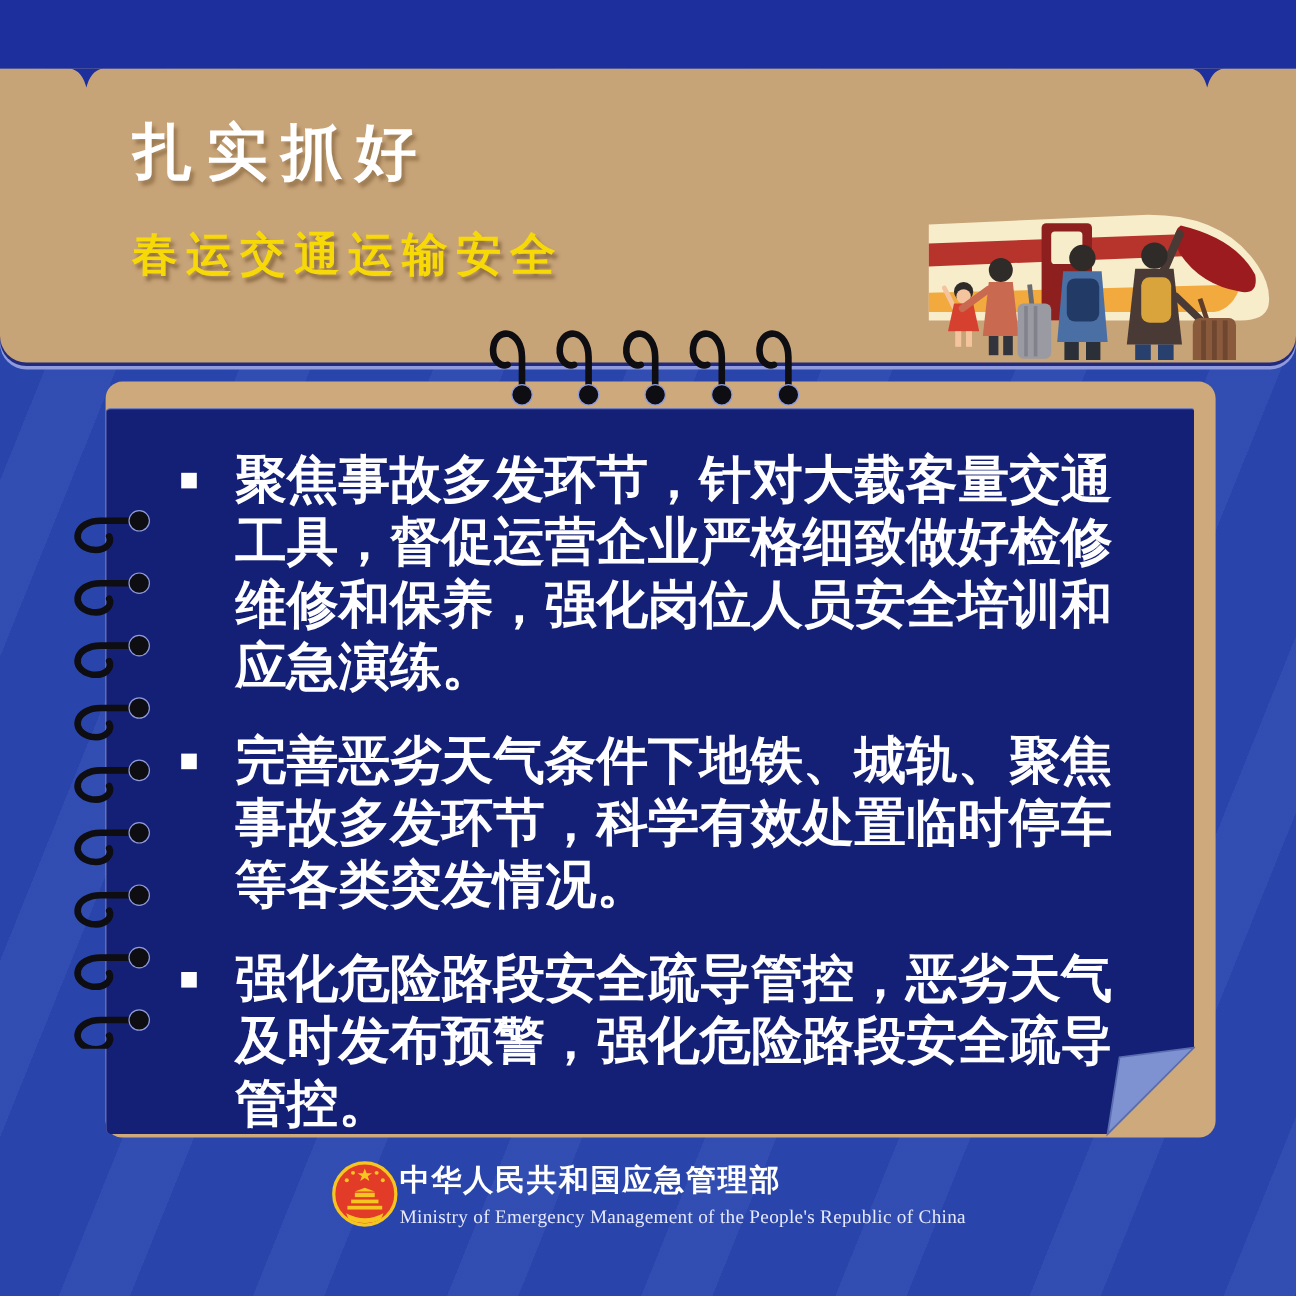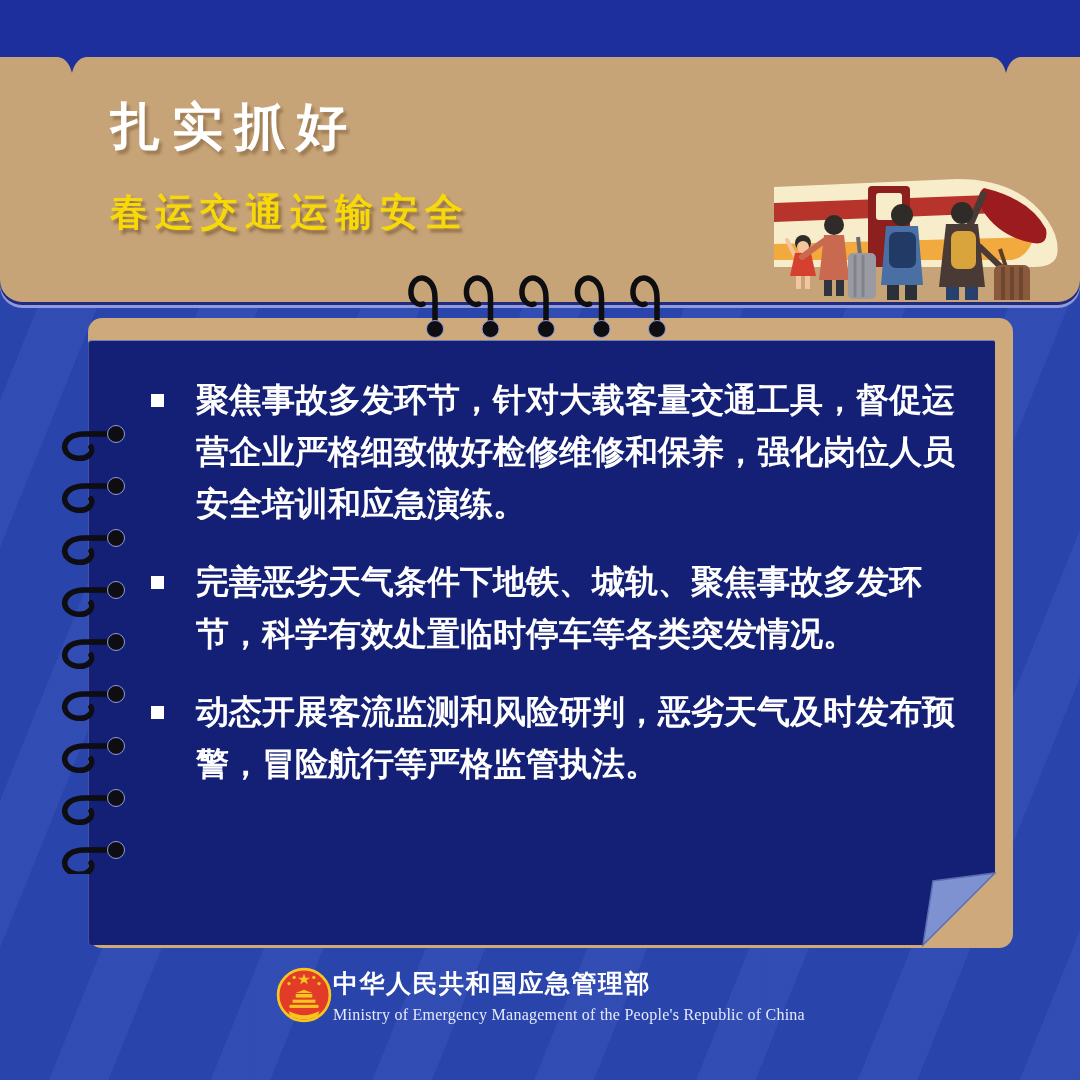--- a/index.html
+++ b/index.html
@@ -32,21 +32,21 @@
   .page{position:absolute;left:88px;top:340px;width:907px;height:605px;background:var(--page-navy);
     border-radius:4px 2px 0 4px;z-index:3;
     border-top:1px solid rgba(190,200,240,.55);border-left:1px solid rgba(190,200,240,.3);
     clip-path:polygon(0 0,100% 0,100% calc(100% - 72px),calc(100% - 72px) 100%,0 100%);
     padding:33px 40px 0 62px;}
   .curl{position:absolute;left:916px;top:868px;z-index:4;}
   .spiral-top{position:absolute;left:403px;top:262px;z-index:5;}
   .spiral-left{position:absolute;left:50px;top:414px;z-index:5;}
   .bullet{display:flex;margin-bottom:26px;}
   .marker{flex:0 0 13px;width:13px;height:13px;background:var(--text-white);margin-top:20px;}
-  .btext{margin-left:32px;width:775px;font-size:33px;line-height:52px;font-weight:700;
+  .btext{margin-left:32px;width:775px;font-size:43px;line-height:52px;font-weight:700;
     color:var(--text-white);}
   .footer{position:absolute;left:0;top:966px;width:1080px;display:flex;justify-content:center;
     align-items:center;z-index:2;}
   .org-cn{font-size:25px;font-weight:800;color:var(--text-white);letter-spacing:1.5px;}
   .org-en{margin-top:6px;font-size:16px;color:#e6eafb;letter-spacing:.25px;
     font-family:"Liberation Serif",serif;}
 </style>
 </head>
 <body>
 
@@ -135,21 +135,21 @@
       <div class="bullet">
         <span class="marker"></span>
         <p class="btext">聚焦事故多发环节，针对大载客量交通工具，督促运营企业严格细致做好检修维修和保养，强化岗位人员安全培训和应急演练。</p>
       </div>
       <div class="bullet">
         <span class="marker"></span>
         <p class="btext">完善恶劣天气条件下地铁、城轨、聚焦事故多发环节，科学有效处置临时停车等各类突发情况。</p>
       </div>
       <div class="bullet">
         <span class="marker"></span>
-        <p class="btext">动态开展客流监测和风险研判，恶劣天气及时发布预警，冒险航行等严格监管执法。</p>
+        <p class="btext">强化危险路段安全疏导管控，恶劣天气及时发布预警，强化危险路段安全疏导管控。</p>
       </div>
     </div>
   </div>
 
   <svg class="curl" width="80" height="80" viewBox="0 0 80 80">
     <polygon points="7,77 79,5 17,13" fill="#7e92d2" stroke="#5a6db0" stroke-width="1.5"></polygon>
   </svg>
 
   <svg class="spiral-top" width="270" height="80" viewBox="0 0 270 80">
     <defs>

